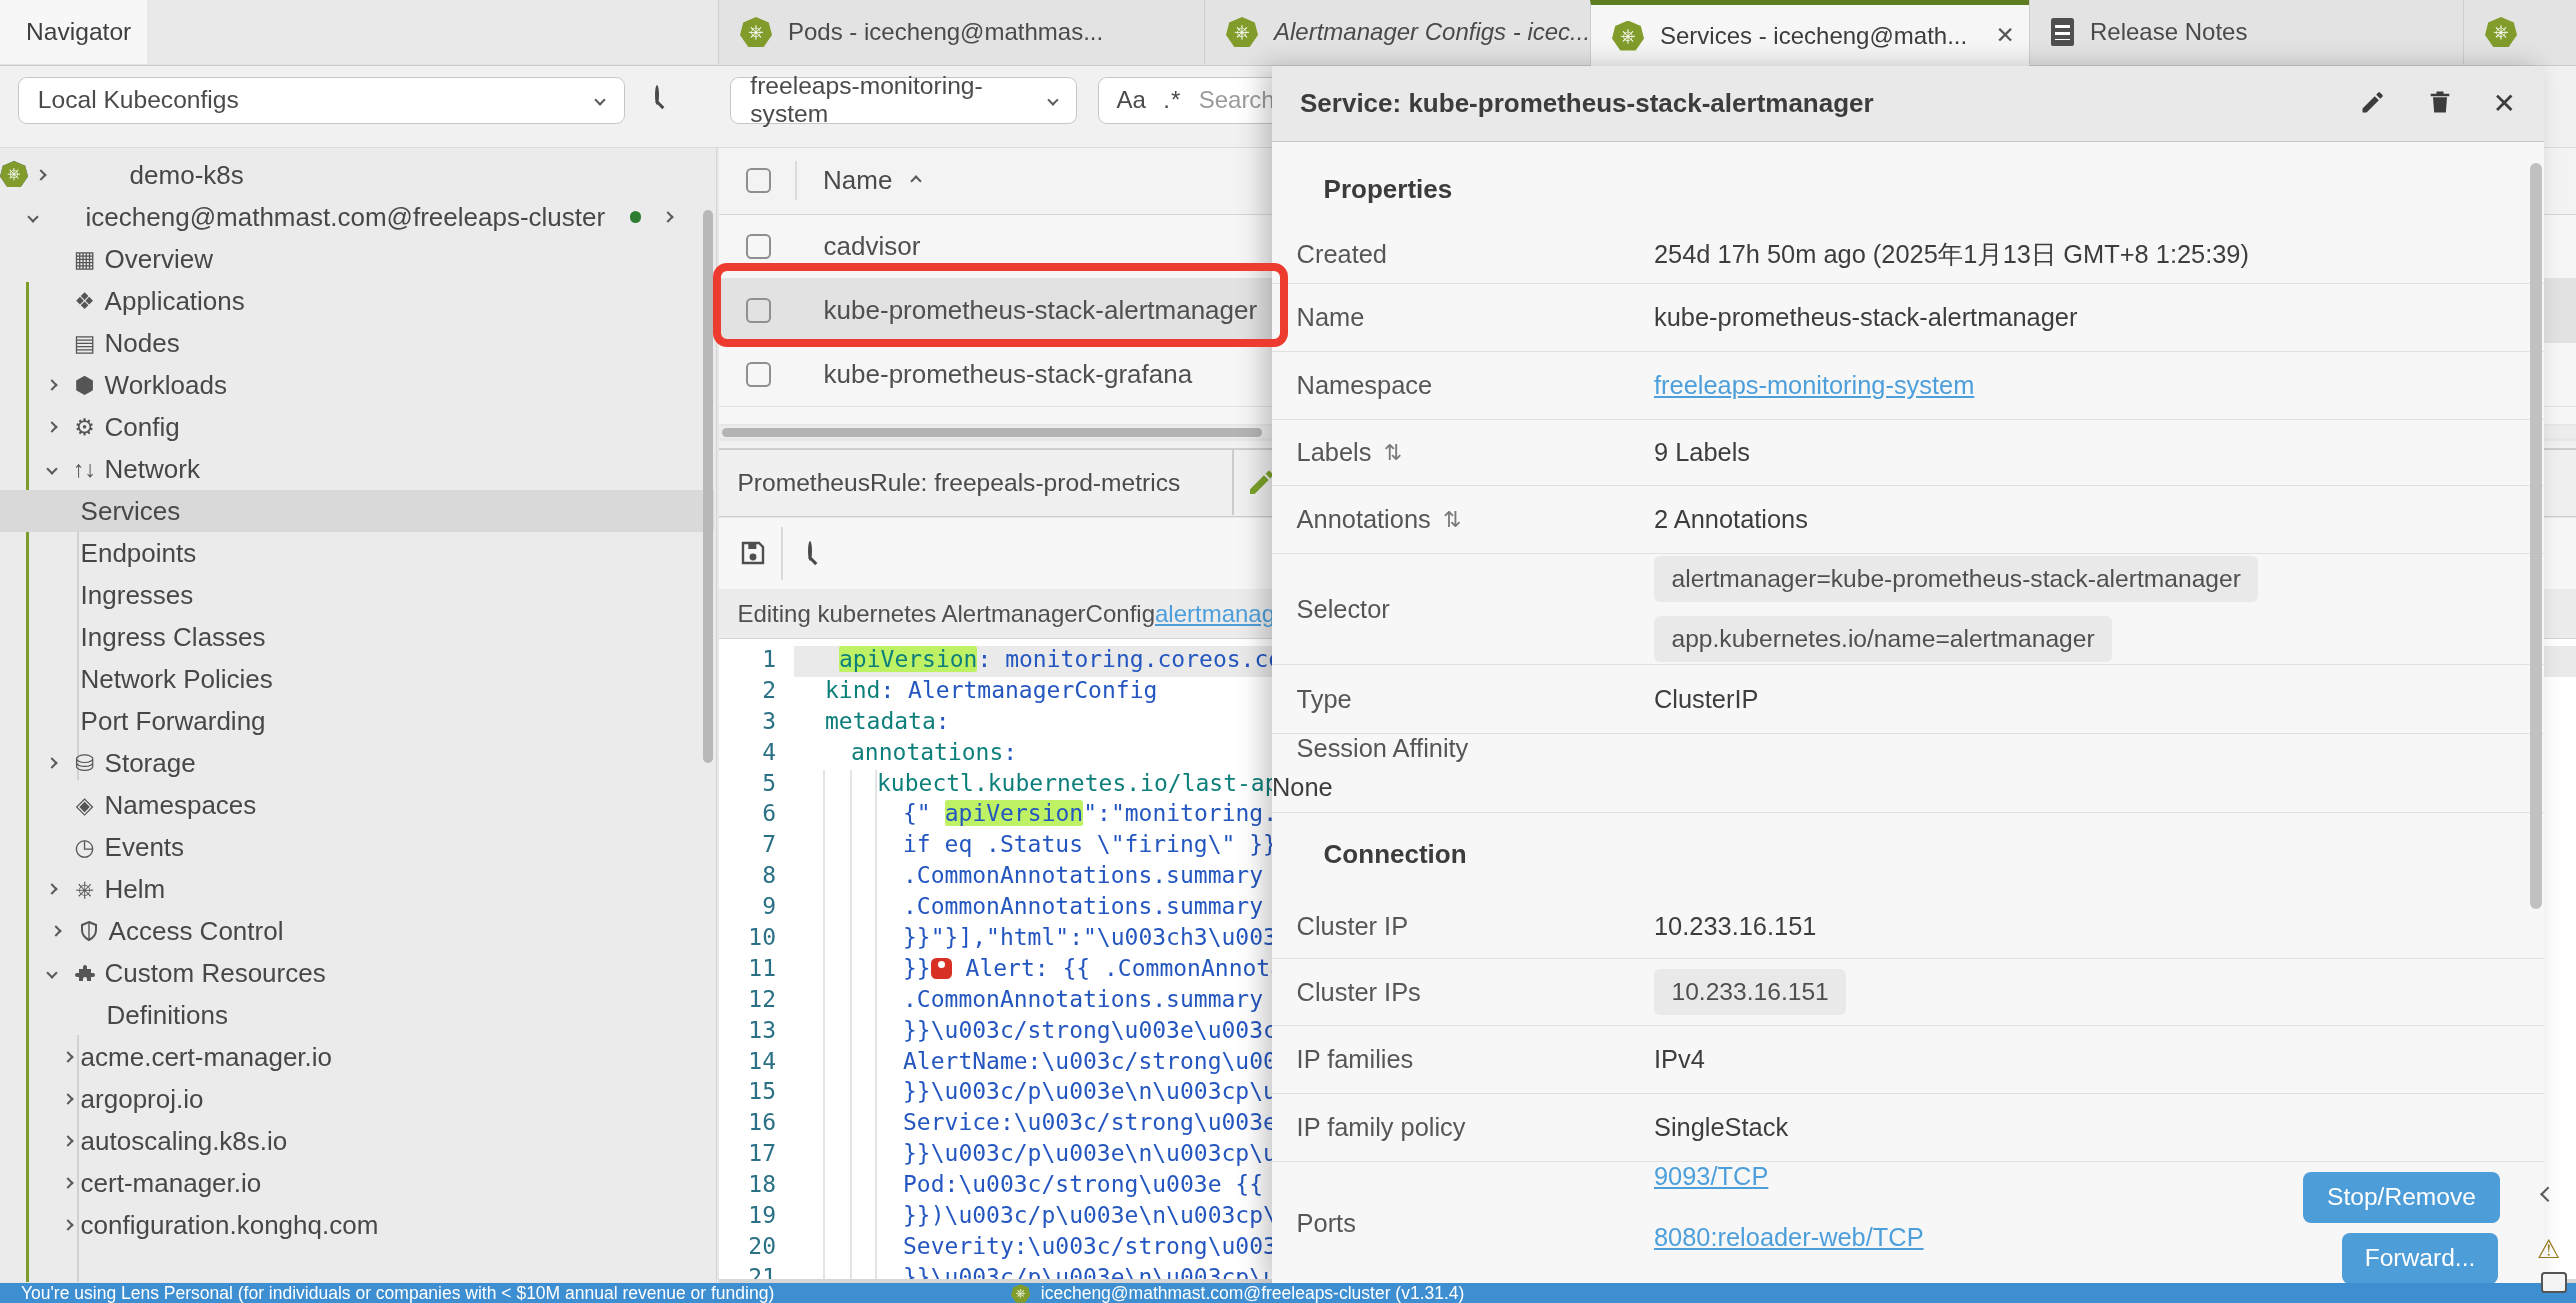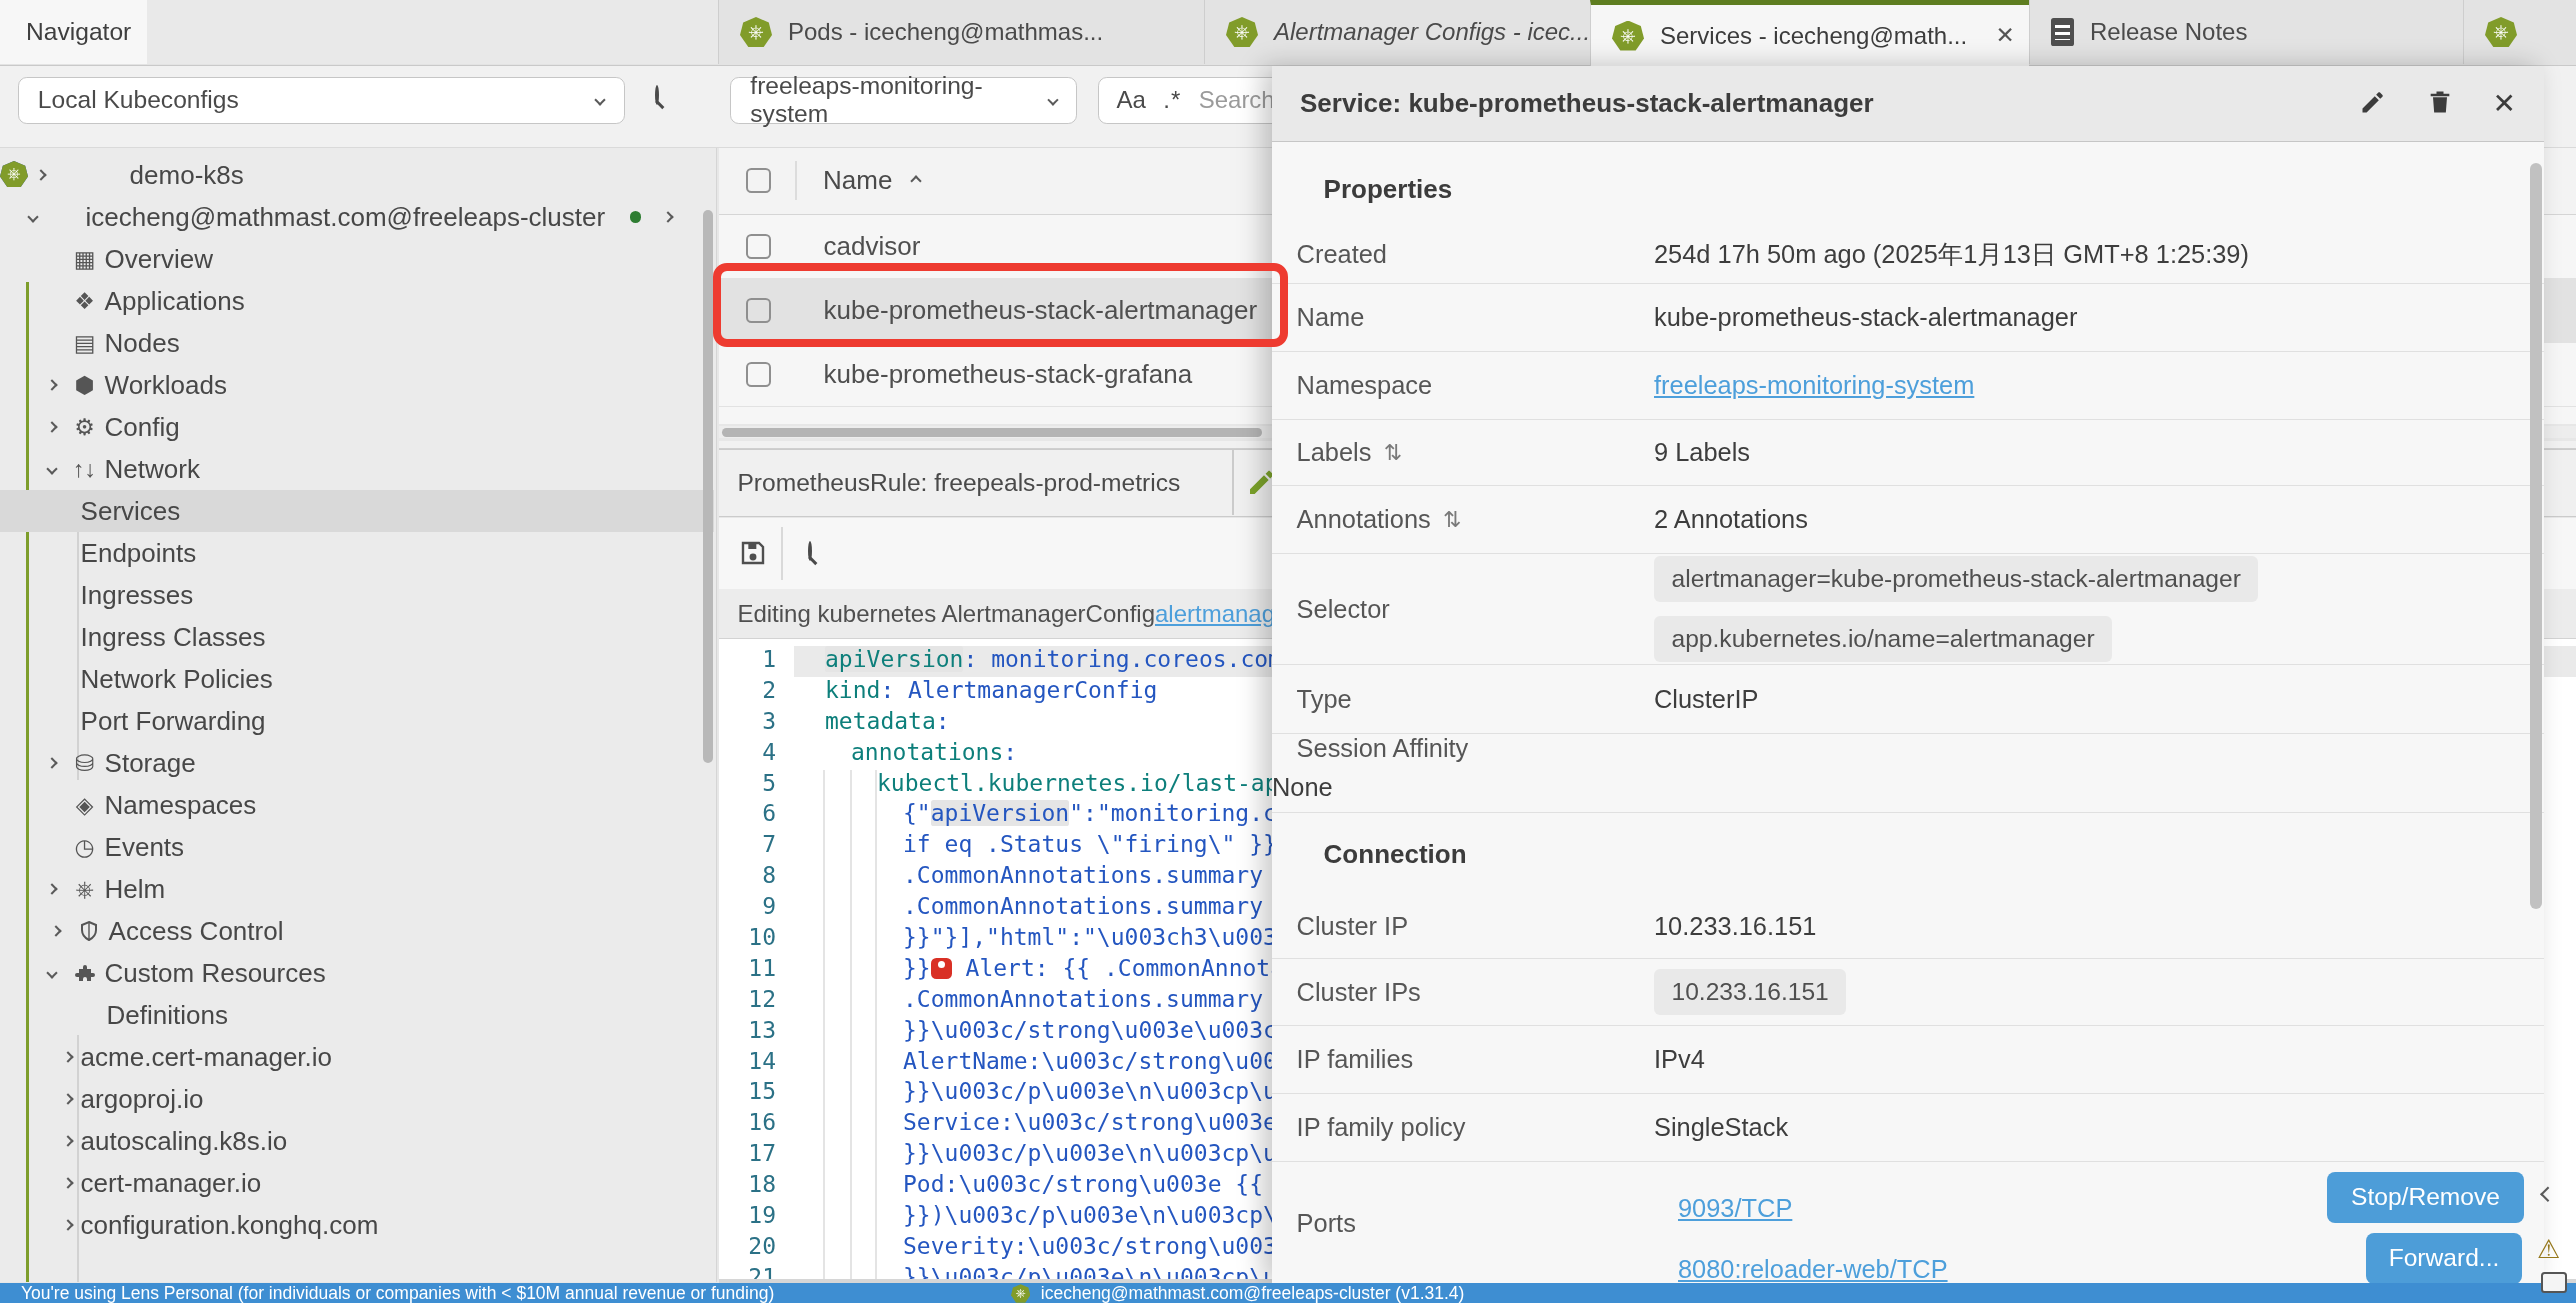--- a/index.html
+++ b/index.html
@@ -78,21 +78,21 @@
   .ed-banner { position:absolute; left:719px; top:589px; right:0; height:50px; background:#ececec; border-bottom:1.8px solid #d3d3d3; display:flex; align-items:center; padding-left:18.4px; font-size:24px; color:#4f4f4f; z-index:3; white-space:nowrap; }
   .link { color:#4d9fdb; text-decoration:underline; cursor:pointer; }
   .editor { position:absolute; left:719px; top:639px; right:0; height:642px; background:#fff; overflow:hidden; z-index:3; font-family:"DejaVu Sans Mono", monospace; }
   .active-line { position:absolute; left:75px; right:0; top:7px; height:31px; background:#eaeaea; }
   .eguide { position:absolute; top:131px; bottom:0; width:1.8px; background:#e4e4e4; }
   .code-line { position:absolute; left:0; right:0; height:31px; }
   .gut { position:absolute; left:0; top:0; width:57px; text-align:right; font-size:23px; color:#2b7186; }
   .ct { position:absolute; top:0; white-space:pre; font-size:23px; }
   .ckey { color:#0d7f7b; }
   .cval { color:#2456c0; }
-  .word-hl { background:#e5e5e5; border-radius:2.6px; }
+  .word-hl { background:#bef264; border-radius:2.6px;margin-left:14px; }
   .siren { display:inline-block; width:21px; height:21px; background:#d93025; border-radius:5.3px; vertical-align:-2.6px; position:relative; }
   .siren::after { content:""; position:absolute; left:7px; top:3.5px; width:7px; height:7px; background:#fff; border-radius:50%; }
   .ed-bottom { position:absolute; left:719px; top:1279px; right:0; height:3.5px; background:#d6d6d6; z-index:3; }
 
   
   .redbox { position:absolute; left:713px; top:263px; width:575px; height:84px; border:8px solid #ee3b30; border-radius:14px; z-index:60; }
 
   
   .drawer { position:absolute; left:1272px; top:66px; width:1272px; height:1217px; background:#f7f7f7; box-shadow:-8.8px 0 24.6px rgba(0,0,0,0.22); z-index:50; overflow:hidden; }
   .drawer-header { position:absolute; left:0; top:0; right:0; height:76px; background:#e9e9e9; border-bottom:1.8px solid #c6c6c6; display:flex; align-items:center; padding:0 28px; }
@@ -101,21 +101,21 @@
   .drawer-header .xclose { font-size:28px; color:#3c3c3c; }
   .drawer-body { position:absolute; left:0; top:76px; right:0; bottom:0; overflow:hidden; }
   .dhead { padding:32px 0 0 24.6px; height:84px; font-weight:bold; font-size:26px; color:#3c3c3c;margin-left:27px; }
   .dhead.second { padding-top:26px; height:81px; }
   .drow { display:flex; border-bottom:1.8px solid #e0e0e0; }
   .dlabel { width:382px; padding-left:24.6px; display:flex; align-items:center; gap:12.3px; font-size:25.4px; color:#565656; flex:none; }
   .sorti { font-size:22px; color:#7a7a7a; }
   .dvalue { flex:1; display:flex; align-items:center; font-size:25.4px; color:#3d3d3d; position:relative; }
   .dvalue.col { flex-direction:column; align-items:flex-start; justify-content:center; gap:14px; }
   .chip { background:#e9e9e9; border-radius:6.1px; padding:8.8px 17.5px; font-size:24.6px; color:#4f4f4f; display:inline-block; white-space:nowrap; }
-  .pentry { position:relative; width:100%; height:70px; display:flex; align-items:flex-end; font-size:25.4px;margin-left:24px; }
+  .pentry { position:relative; width:100%; height:70px; display:flex; align-items:flex-start; font-size:25.4px; }
   .btn { position:absolute; top:9.7px; height:51px; border-radius:8px; background:#4d9dd8; color:#fff; font-size:24.6px; display:flex; align-items:center; justify-content:center; border:none; }
   .btn.stop { right:44px; width:197px; }
   .btn.fwd { right:46px; width:156px; }
   .dr-scroll { position:absolute; left:1258px; top:97px; width:12.3px; height:746px; background:#c1c1c1; border-radius:6.1px; }
 
   
   .edge-ic { position:absolute; z-index:80; }
   .warn { font-size:26px; color:#96781c; font-family:"DejaVu Sans", sans-serif; }
   .term { width:26px; height:21px; border:2.6px solid #555; border-radius:3.5px; background:#f4f4f4; }
 

